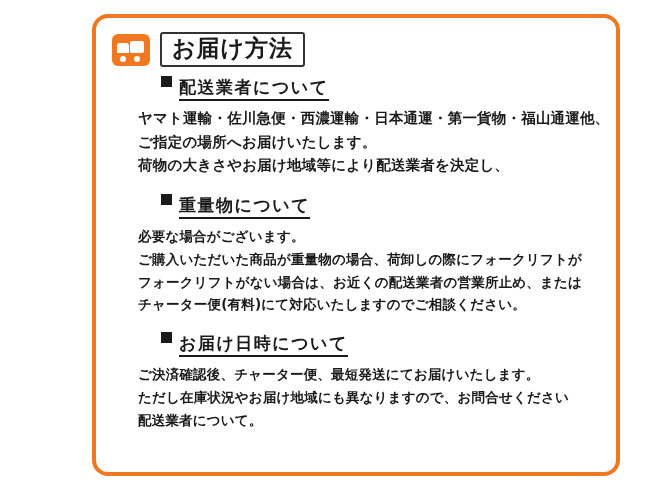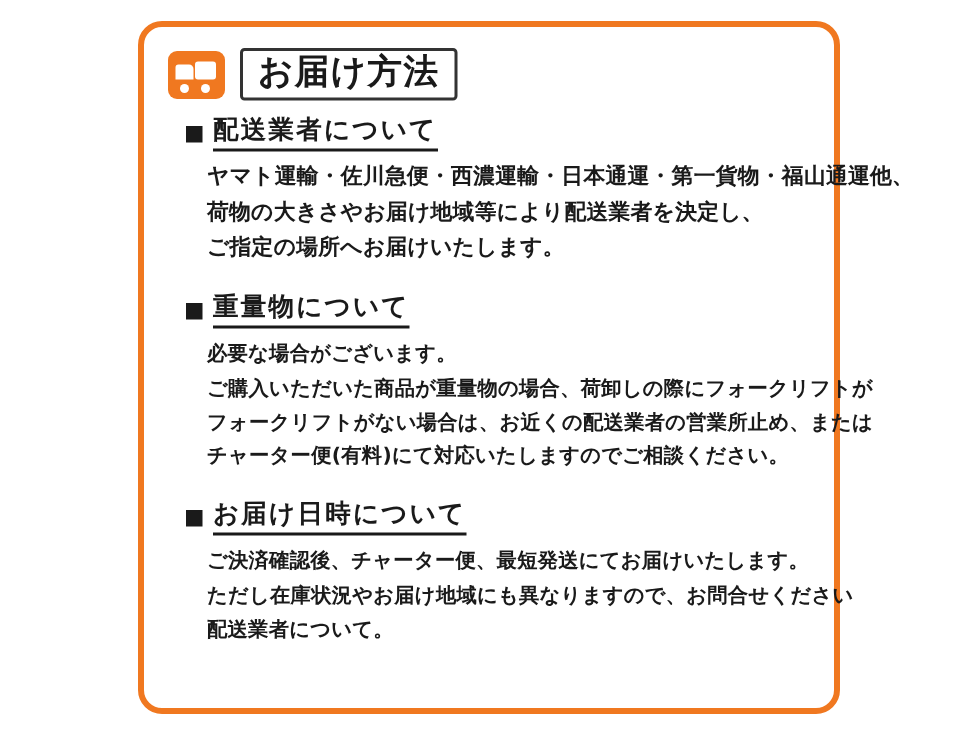--- a/index.html
+++ b/index.html
@@ -18,21 +18,21 @@
     width: 652px;
     height: 489px;
     background: #ffffff;
     box-sizing: border-box;
   }
   
   #frame {
     position: absolute;
     left: 92px;
     top: 14px;
-    width: 468px;
+    width: 528px;
     height: 462px;
     border: 4px solid #f07820;
     border-radius: 16px;
     background: #ffffff;
     box-sizing: border-box;
   }
   
   #header {
     position: absolute;
     left: 16px;
@@ -96,23 +96,23 @@
   
   #content {
     position: absolute;
     left: 28px;
     top: 58px;
     right: 14px;
   }
   .section { margin-bottom: 10px; }
   .section-head {
     display: flex;
-    align-items: flex-end;
     gap: 7px;
     margin-bottom: 6px;
+    margin-left: 37px;
   }
   .sq {
     width: 11px;
     height: 11px;
     background: #1a1a1a;
     flex: none;
     margin-bottom: 6px;
   }
   .section-title {
     font-size: 17px;
@@ -161,22 +161,22 @@
 
     <div id="content">
 
       <div class="section">
         <div class="section-head">
           <div class="sq"></div>
           <div class="section-title">配送業者について</div>
         </div>
         <div class="body-lines">
           <div class="line">ヤマト運輸・佐川急便・西濃運輸・日本通運・第一貨物・福山通運他、</div>
+          <div class="line">ご指定の場所へお届けいたします。</div>
           <div class="line">荷物の大きさやお届け地域等により配送業者を決定し、</div>
-          <div class="line">ご指定の場所へお届けいたします。</div>
         </div>
       </div>
 
       <div class="sec-gap"></div>
 
       <div class="section">
         <div class="section-head">
           <div class="sq"></div>
           <div class="section-title">重量物について</div>
         </div>

